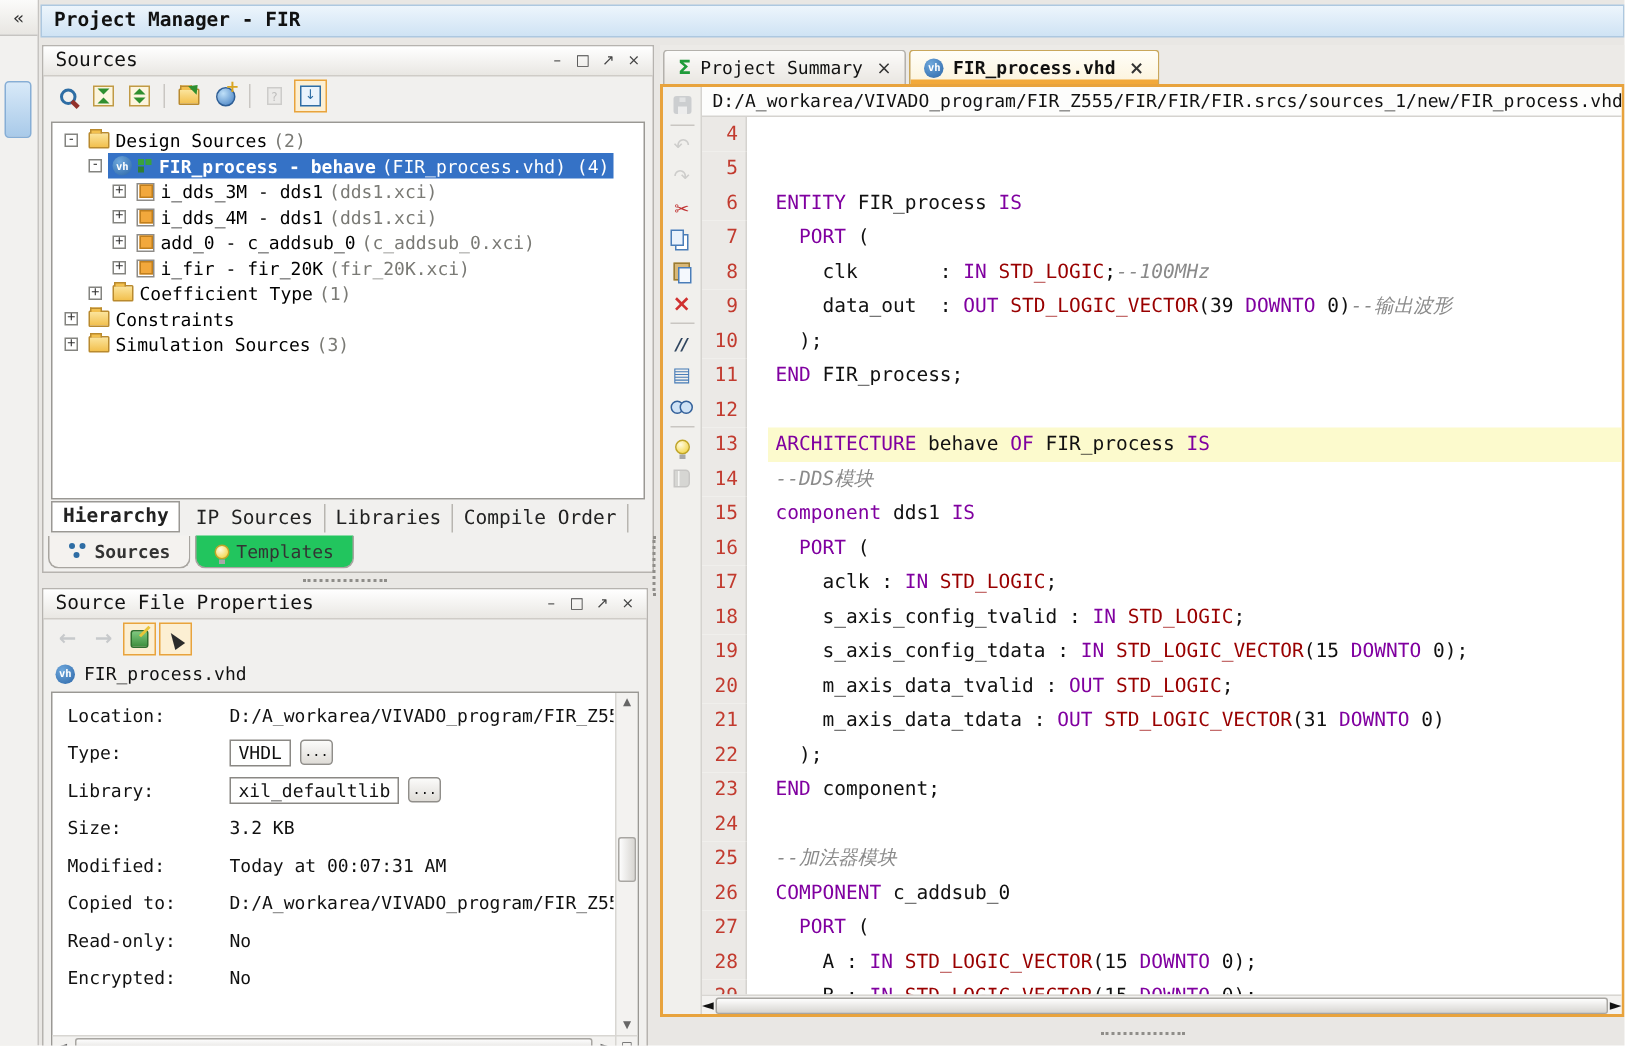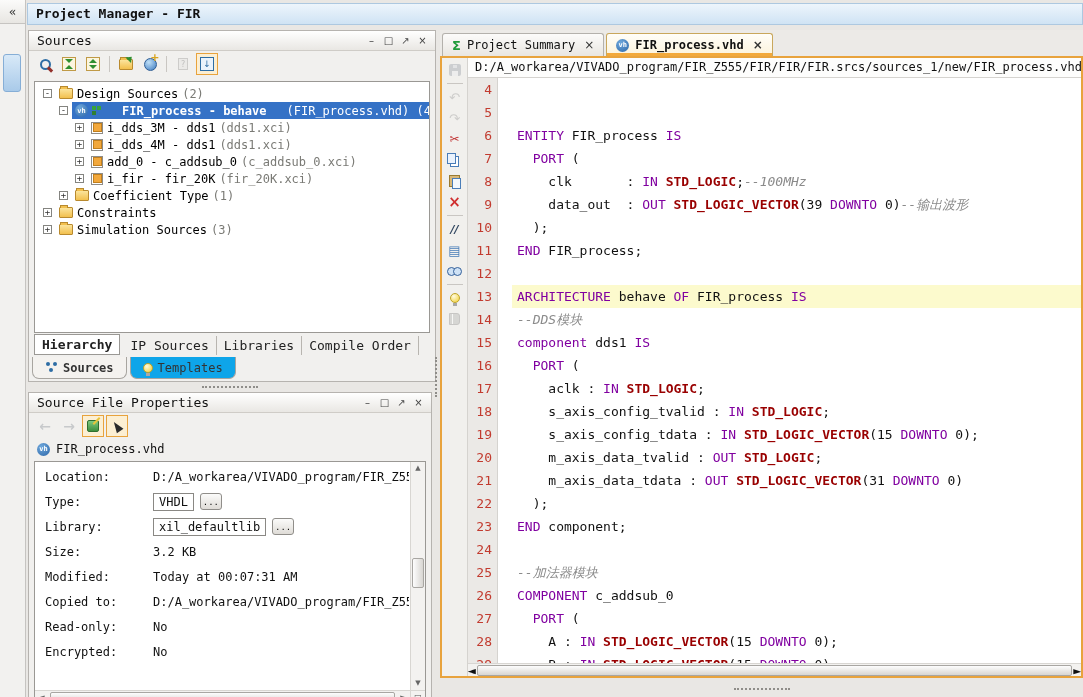--- a/index.html
+++ b/index.html
@@ -33,32 +33,32 @@
   .tsep { width:1px; height:16px; background:#C9C6C2; margin:0 3px; flex:none; }
 
   
   .panel-sources { left:28px; top:30px; width:408px; height:352px; }
   .tree-box { position:absolute; left:5px; right:5px; top:50px; bottom:48px; background:#FFF; border:1px solid #9A9894; overflow:hidden; padding-top:3px; }
   .trow { display:flex; align-items:center; height:17px; font-size:12px; white-space:nowrap; cursor:pointer; }
   .texp { width:9px; height:9px; border:1px solid #848480; background:#FFF; font-size:9px; line-height:7px; text-align:center;
     margin-right:4px; flex:none; color:#333; }
   .sel-wrap { display:flex; align-items:center; gap:4px; padding:0 3px; height:17px; }
   .trow.selected .sel-wrap { background:#3572C6; }
-  .trow.selected .lbl, .trow.selected .sfx { color:#FFF;margin-left:16px; }
+  .trow.selected .lbl, .trow.selected .sfx { color:#FFF; }
   .trow.selected .lbl { font-weight:bold; }
   .lbl { color:#000; }
   .sfx { color:#7A7A75; }
 
   .vtabs { position:absolute; left:5px; bottom:26px; height:20px; display:flex; align-items:flex-end; font-size:13px; }
   .vtab { padding:2px 7px; border-right:1px solid #B8B5B0; color:#222; cursor:pointer; }
   .vtab.selected { border:1px solid #9A9894; background:#FFF; font-weight:bold; margin-right:3px; }
 
   .ptabs { position:absolute; left:3px; bottom:2px; height:22px; display:flex; gap:3px; font-size:12px; }
   .ptab { display:flex; align-items:center; gap:5px; padding:2px 12px; border:1px solid #A8A5A0; border-top:none;
-    border-radius:0 0 7px 7px; background:#0ea5e9; color:#333; cursor:pointer; }
+    border-radius:0 0 7px 7px; background:#22c55e; color:#333; cursor:pointer; }
   .ptab.selected { background:#F4F2EF; font-weight:bold; }
 
   
   .panel-props { left:28px; top:392px; width:404px; height:350px; }
   .file-row { display:flex; align-items:center; gap:6px; padding:3px 8px; font-size:12px; }
   .prop-box { position:absolute; left:5px; right:5px; top:68px; bottom:36px; background:#FFF; border:1px solid #9A9894; overflow:hidden; }
   .prop-rows { position:absolute; left:0; top:2px; right:16px; }
   .prow { display:flex; align-items:center; height:25px; padding-left:10px; font-size:12px; white-space:nowrap; }
   .plabel { width:108px; flex:none; }
   .pval { overflow:hidden; }
@@ -106,21 +106,21 @@
   .etools { position:absolute; left:0; top:0; bottom:0; width:26px; background:#F1F0ED; border-right:1px solid #D5D3CF;
     display:flex; flex-direction:column; align-items:center; padding-top:2px; gap:1px; }
   .etools .tbtn { width:20px; height:20px; }
   .esep { width:16px; height:1px; background:#C9C6C2; margin:2px 0; flex:none; }
   .ecode { position:absolute; left:26px; top:20px; right:0; bottom:13px; overflow:hidden; background:#FFF; cursor:text; }
   .cline { display:flex; height:23px; line-height:23px; font-size:13px; white-space:pre; }
   .cnum { width:30px; flex:none; text-align:right; padding-right:5px; background:#EBE9E6; border-right:1px solid #D5D3CF; color:#C23B2F; }
   .ctext { flex:1; padding-left:5px;margin-left:14px; }
   .cline.hl .ctext { background:#FCFACD; }
   .tk-k { color:#8000A0; }
-  .tk-t { color:#990000; font-weight:bold; }
+  .tk-t { color:#990000; font-weight:normal; }
   .tk-c { color:#8A8A8A; font-style:italic; }
   .ehsb { position:absolute; left:26px; right:0; bottom:0; height:13px; background:#F3F2F0; border-top:1px solid #D8D6D2; display:flex; align-items:center; }
 
   
   .ic { display:inline-flex; align-items:center; justify-content:center; flex:none; }
   [data-name="search-icon"] { width:11px; height:11px; border:2px solid #2E6DA4; border-radius:50%; position:relative; }
   [data-name="search-icon"]::after { content:""; position:absolute; right:-4px; bottom:-3px; width:6px; height:3px; background:#93312B; transform:rotate(45deg); }
   [data-name="collapse-all-icon"], [data-name="expand-all-icon"] { width:14px; height:14px; border:1px solid #C09A46; background:#FCF5DF; position:relative; }
   [data-name="collapse-all-icon"]::before { content:""; position:absolute; left:2px; top:1px; border-left:4px solid transparent; border-right:4px solid transparent; border-top:4px solid #2F8F2F; }
   [data-name="collapse-all-icon"]::after  { content:""; position:absolute; left:2px; bottom:1px; border-left:4px solid transparent; border-right:4px solid transparent; border-bottom:4px solid #2F8F2F; }

